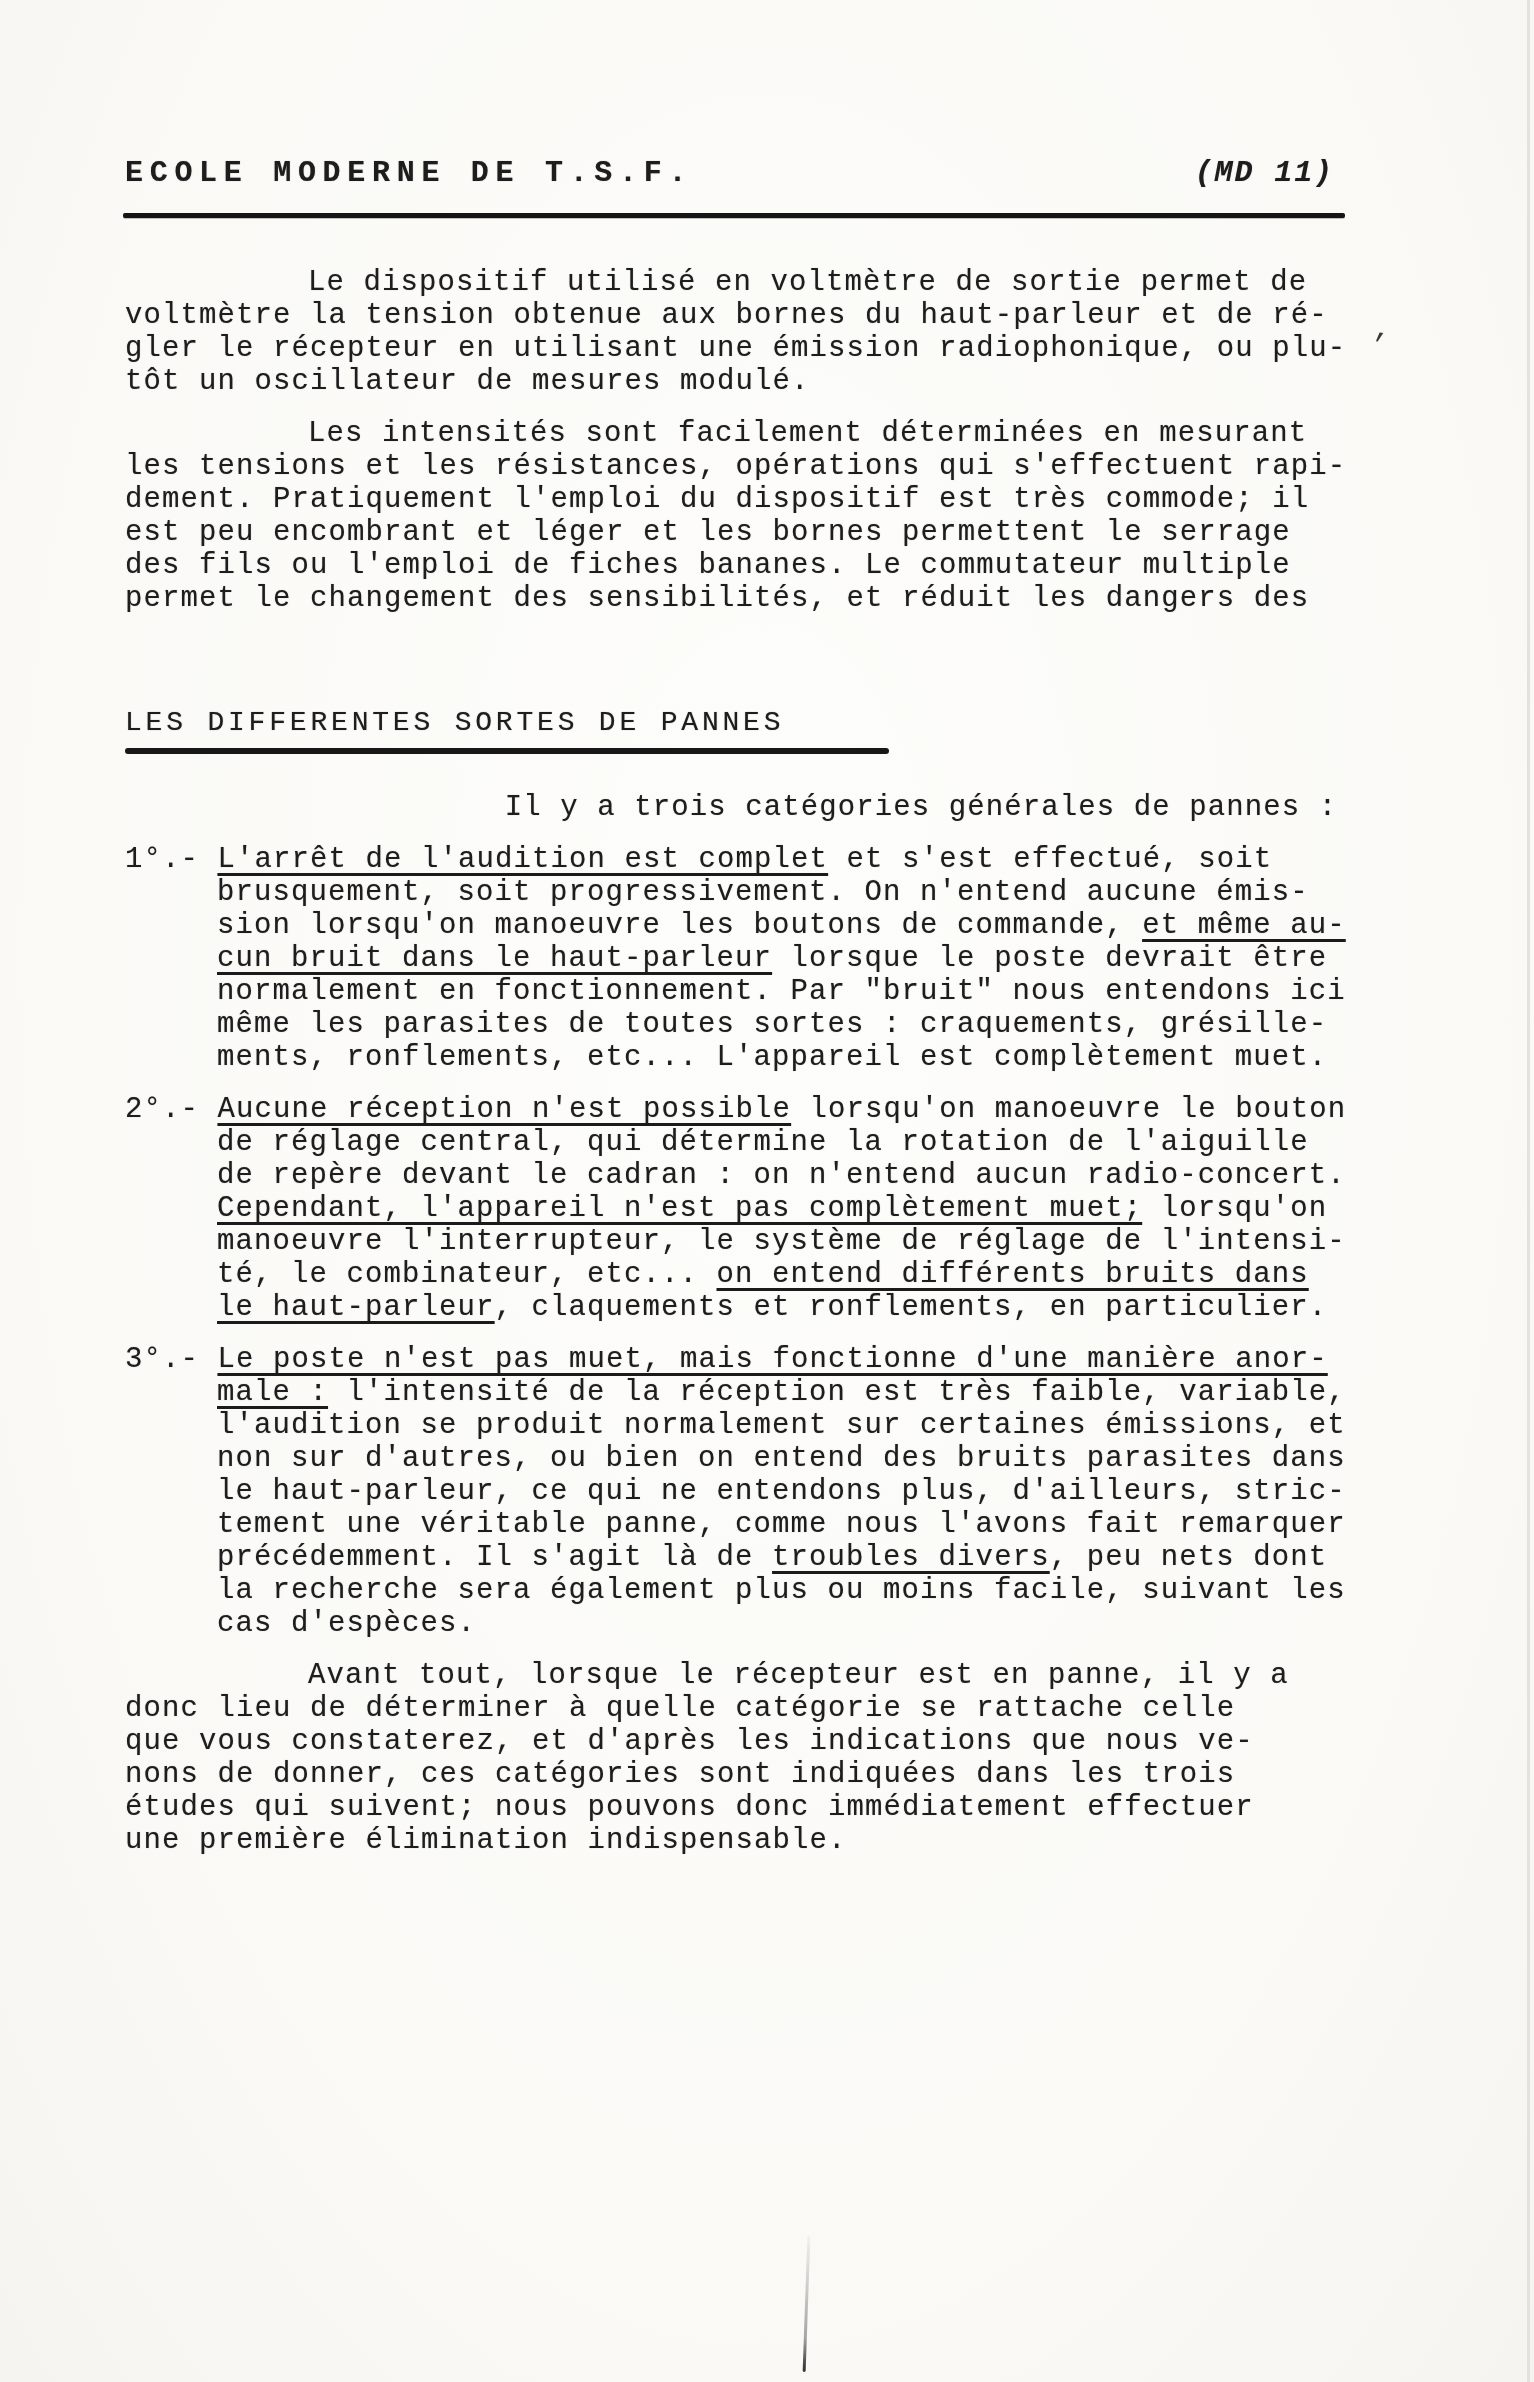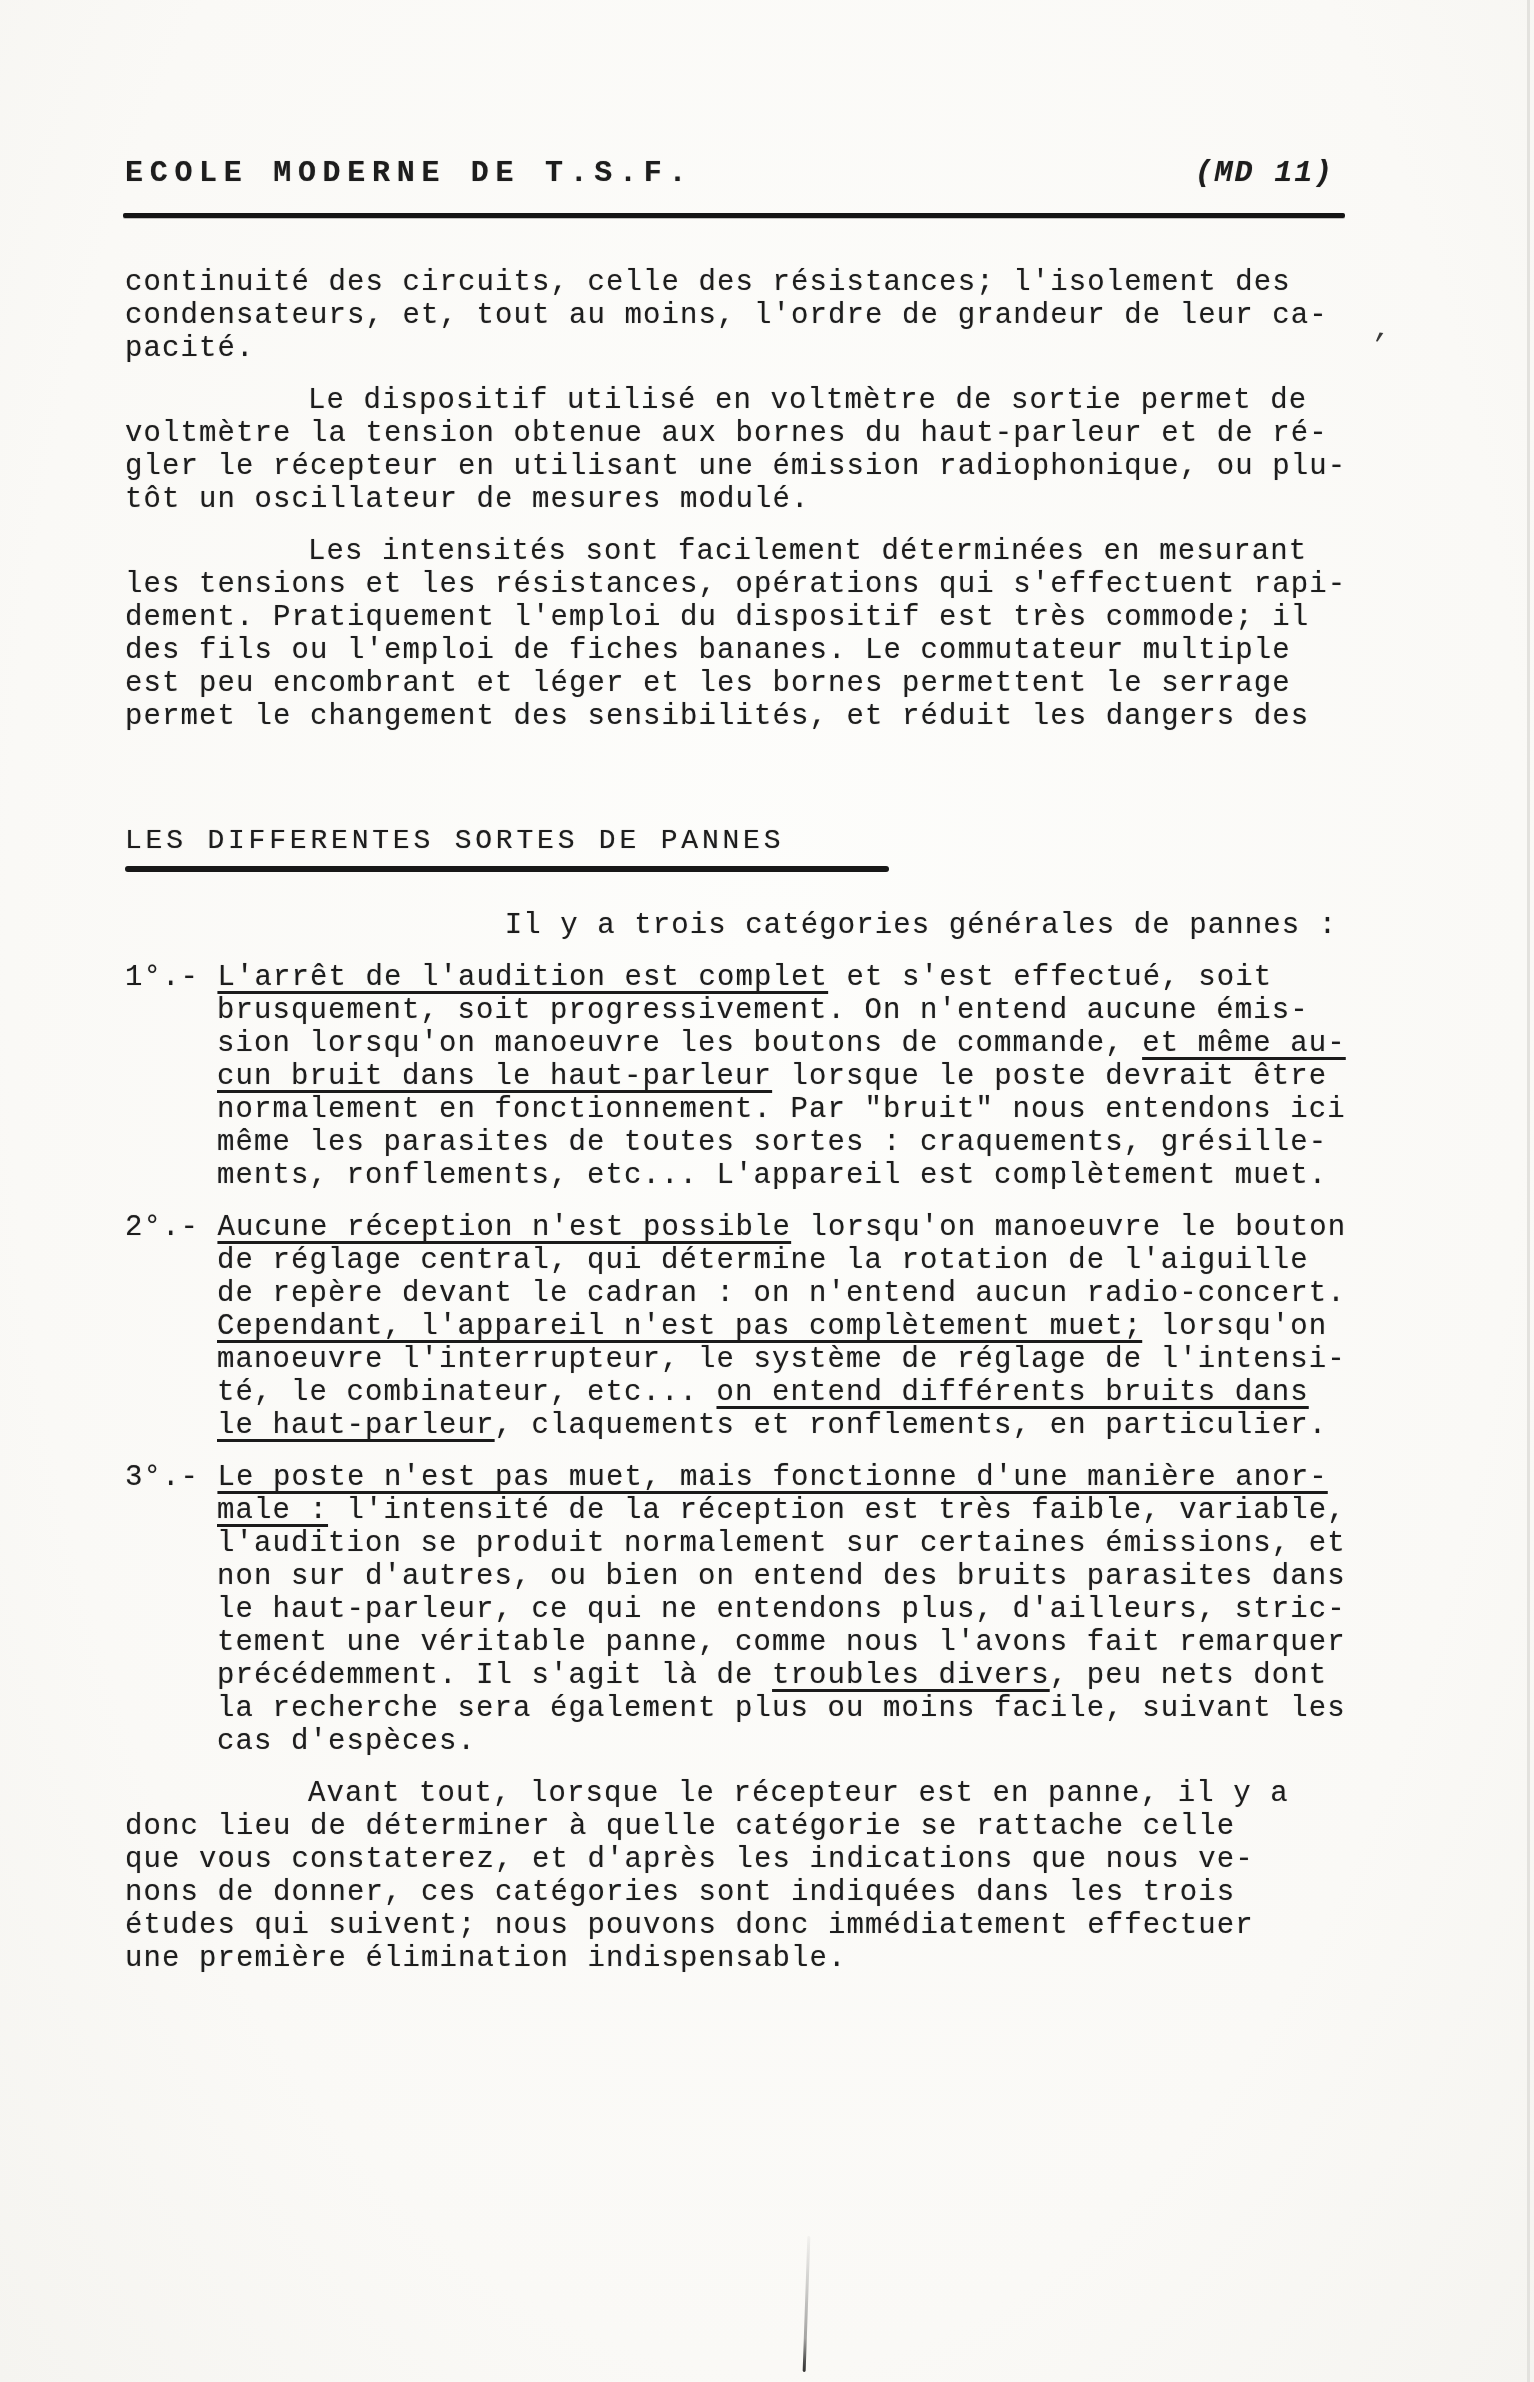--- a/index.html
+++ b/index.html
@@ -112,37 +112,32 @@
 <body>
 
 <div class="page">
   <header class="header">
     <div class="doc-title">ECOLE MODERNE DE T.S.F.</div>
     <div class="doc-ref">(MD 11)</div>
   </header>
   <div class="header-rule"></div>
 
   <main class="content">
-      <div class="block p">
-        <div class="line first"><span>continuité des circuits, celle des résistances; l'isolement des</span></div>
-        <div class="line"><span>condensateurs, et, tout au moins, l'ordre de grandeur de leur ca-</span></div>
-        <div class="line"><span>pacité.</span></div>
-      </div>
       <div class="block p indent">
         <div class="line first"><span>Le dispositif utilisé en voltmètre de sortie permet de</span></div>
         <div class="line"><span>voltmètre la tension obtenue aux bornes du haut-parleur et de ré-</span></div>
         <div class="line"><span>gler le récepteur en utilisant une émission radiophonique, ou plu-</span></div>
         <div class="line"><span>tôt un oscillateur de mesures modulé.</span></div>
       </div>
       <div class="block p indent">
         <div class="line first"><span>Les intensités sont facilement déterminées en mesurant</span></div>
         <div class="line"><span>les tensions et les résistances, opérations qui s'effectuent rapi-</span></div>
         <div class="line"><span>dement. Pratiquement l'emploi du dispositif est très commode; il</span></div>
+        <div class="line"><span>est peu encombrant et léger et les bornes permettent le serrage</span></div>
         <div class="line"><span>des fils ou l'emploi de fiches bananes. Le commutateur multiple</span></div>
-        <div class="line"><span>est peu encombrant et léger et les bornes permettent le serrage</span></div>
         <div class="line"><span>permet le changement des sensibilités, et réduit les dangers des</span></div>
       </div>
       <div class="block heading">
         <div class="heading-text line">LES DIFFERENTES SORTES DE PANNES</div>
         <div class="heading-rule"></div>
       </div>
       <div class="block p indent">
         <div class="line first"><span>Il y a trois catégories générales de pannes :</span></div>
       </div>
       <div class="block item">

